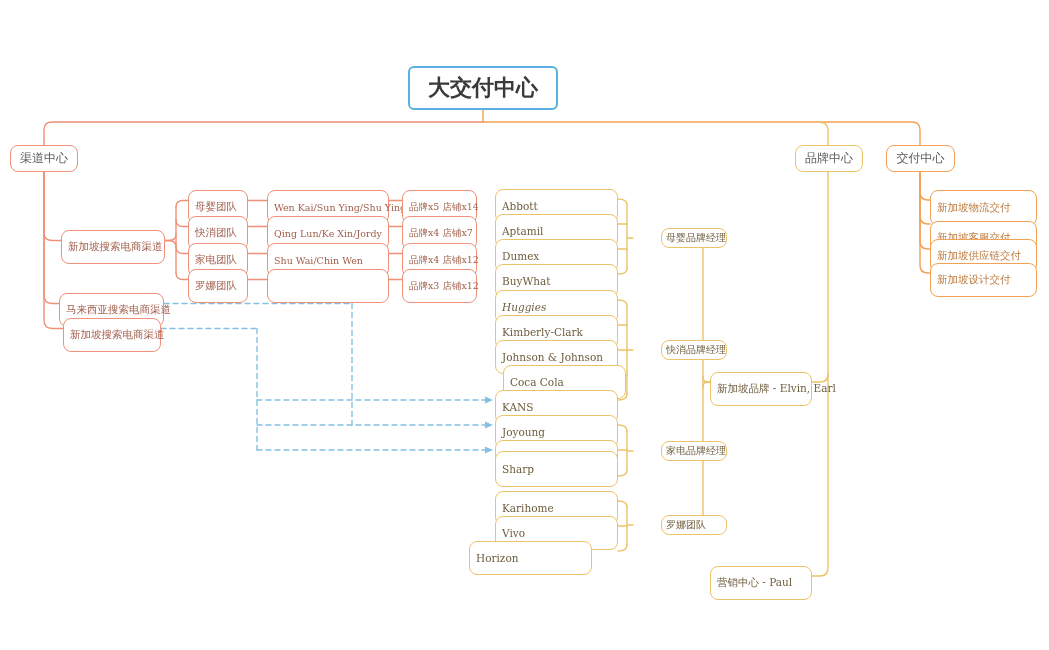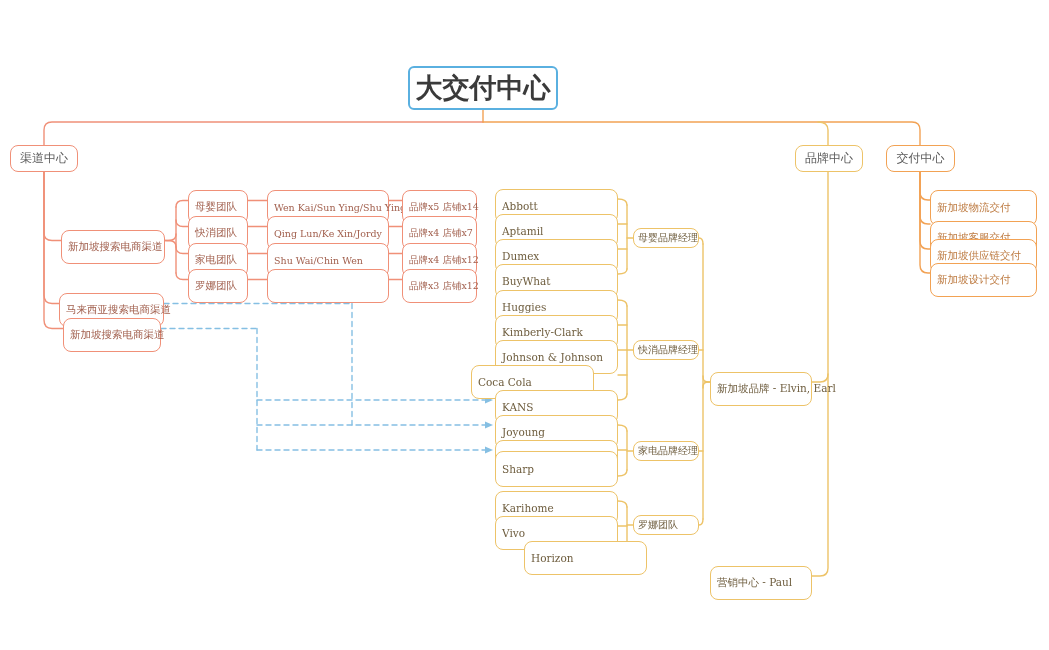--- a/index.html
+++ b/index.html
@@ -22,24 +22,24 @@
     display:flex;align-items:center;padding:16px 6px;font-size:11px;white-space:nowrap;
     box-sizing:border-box;font-family:"DejaVu Serif","Liberation Serif",serif;
   }
   .coral{border-color:var(--coral);color:#a2604e;}
   .gold{border-color:var(--gold);color:#6e5d3e;}
   .orange{border-color:var(--orange);color:#bd7a40;}
   .hdr{justify-content:center;color:#5a5a5a;font-size:12px;padding:0 4px;
        font-family:"Liberation Sans",sans-serif;}
   .sm{font-size:10.5px;}
   .xs{font-size:9.5px;}
-  .mgr{font-size:10px;padding:0 4px;}
+  .mgr{font-size:10px;padding:0 4px;margin-left:28px;}
   .title{
     border:2px solid var(--blue);border-radius:6px;justify-content:center;
-    color:#3a3a3a;font-size:27px;font-weight:bold;padding:0;
+    color:#3a3a3a;font-size:22px;font-weight:bold;padding:0;
     font-family:"Liberation Sans",sans-serif;
   }
 </style>
 </head>
 <body>
 
 <svg id="connector-layer" width="1049" height="650" viewBox="0 0 1049 650">
   <g>
     <path class="st-coral" d="M483,122 H52 Q44,122 44,130 V145"></path>
     <path class="st-coral" d="M44,172 V233 Q44,240.5 52,240.5 H61"></path>
@@ -145,24 +145,24 @@
     <div class="node gold sm" style="left: 710px; top: 372px; width: 102px; height: 21px;">新加坡品牌 - Elvin, Earl</div>
     <div class="node gold sm" style="left: 710px; top: 566px; width: 102px; height: 21px;">营销中心 - Paul</div>
     <div class="node orange sm" style="left: 930px; top: 190px; width: 107px; height: 36px;">新加坡物流交付</div>
     <div class="node orange sm" style="left: 930px; top: 221px; width: 107px; height: 20px;">新加坡客服交付</div>
     <div class="node orange sm" style="left: 930px; top: 239px; width: 107px; height: 20px;">新加坡供应链交付</div>
     <div class="node orange sm" style="left: 930px; top: 263px; width: 107px; height: 20px;">新加坡设计交付</div>
     <div class="node gold sm" style="left: 495px; top: 189px; width: 123px; height: 20px;">Abbott</div>
     <div class="node gold sm" style="left: 495px; top: 214px; width: 123px; height: 20px;">Aptamil</div>
     <div class="node gold sm" style="left: 495px; top: 239px; width: 123px; height: 20px;">Dumex</div>
     <div class="node gold sm" style="left: 495px; top: 264px; width: 123px; height: 20px;">BuyWhat</div>
-    <div class="node gold sm" style="left: 495px; top: 290px; width: 123px; height: 17px;">Huggies</div>
+    <div class="node gold sm" style="left: 495px; top: 290px; width: 123px; height: 17px; font-style: italic;">Huggies</div>
     <div class="node gold sm" style="left: 495px; top: 315px; width: 123px; height: 20px;">Kimberly-Clark</div>
     <div class="node gold sm" style="left: 495px; top: 340px; width: 123px; height: 20px;">Johnson &amp; Johnson</div>
-    <div class="node gold sm" style="left: 471px; top: 365px; width: 123px; height: 18px;">Coca Cola</div>
+    <div class="node gold sm" style="left: 503px; top: 365px; width: 123px; height: 18px;">Coca Cola</div>
     <div class="node gold sm" style="left: 495px; top: 390px; width: 123px; height: 20px;">KANS</div>
     <div class="node gold sm" style="left: 495px; top: 415px; width: 123px; height: 20px;">Joyoung</div>
     <div class="node gold sm" style="left: 495px; top: 440px; width: 123px; height: 20px;">ChiQ</div>
     <div class="node gold sm" style="left: 495px; top: 451px; width: 123px; height: 36px;">Sharp</div>
     <div class="node gold sm" style="left: 495px; top: 491px; width: 123px; height: 20px;">Karihome</div>
     <div class="node gold sm" style="left: 495px; top: 516px; width: 123px; height: 20px;">Vivo</div>
-    <div class="node gold sm" style="left: 524px; top: 541px; width: 123px; height: 20px;">Horizon</div>
+    <div class="node gold sm" style="left: 469px; top: 541px; width: 123px; height: 20px;">Horizon</div>
   </div>
 
 </body></html>

